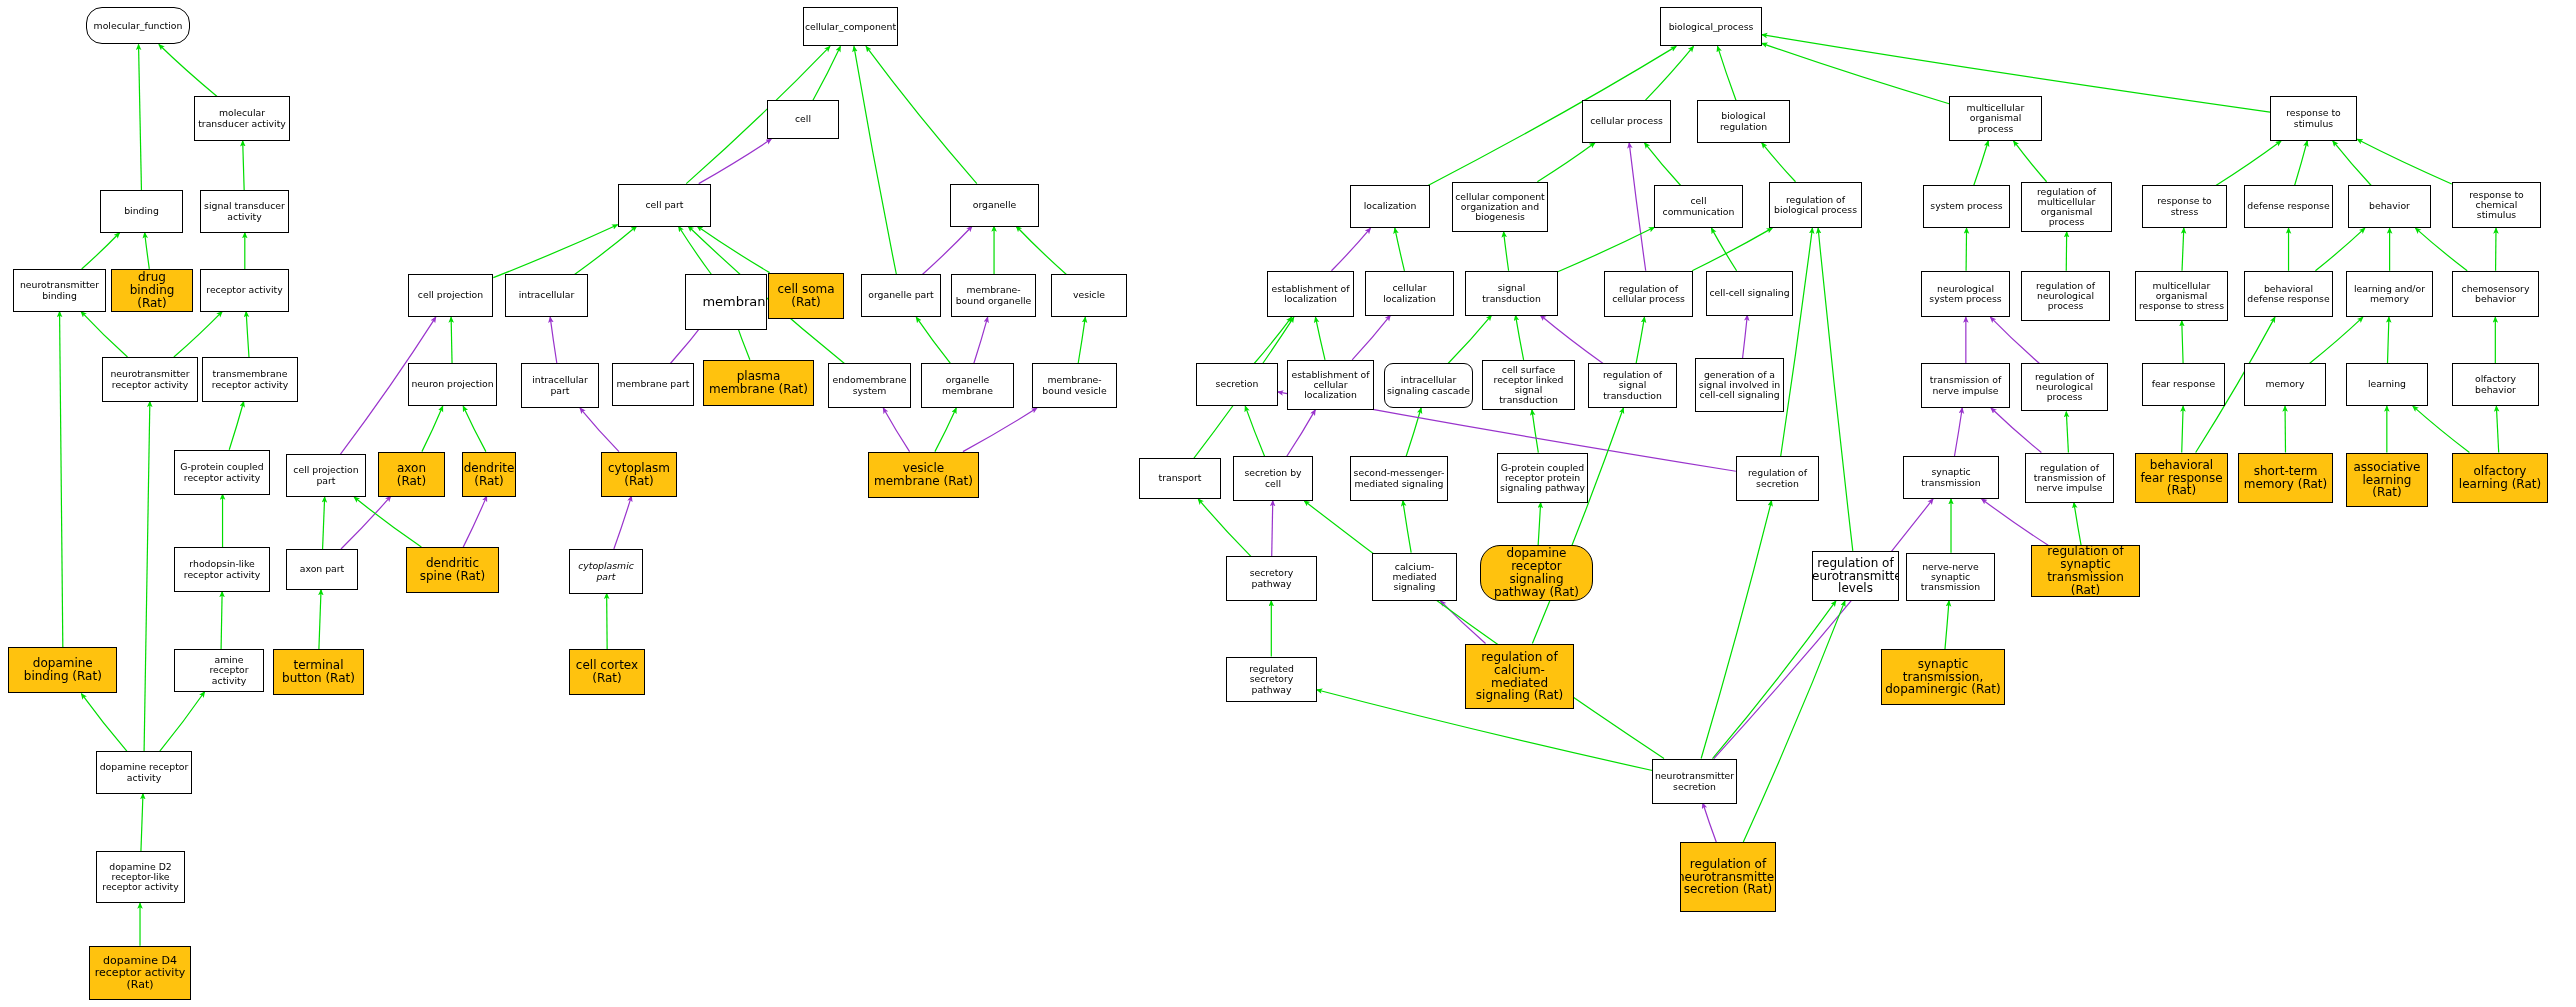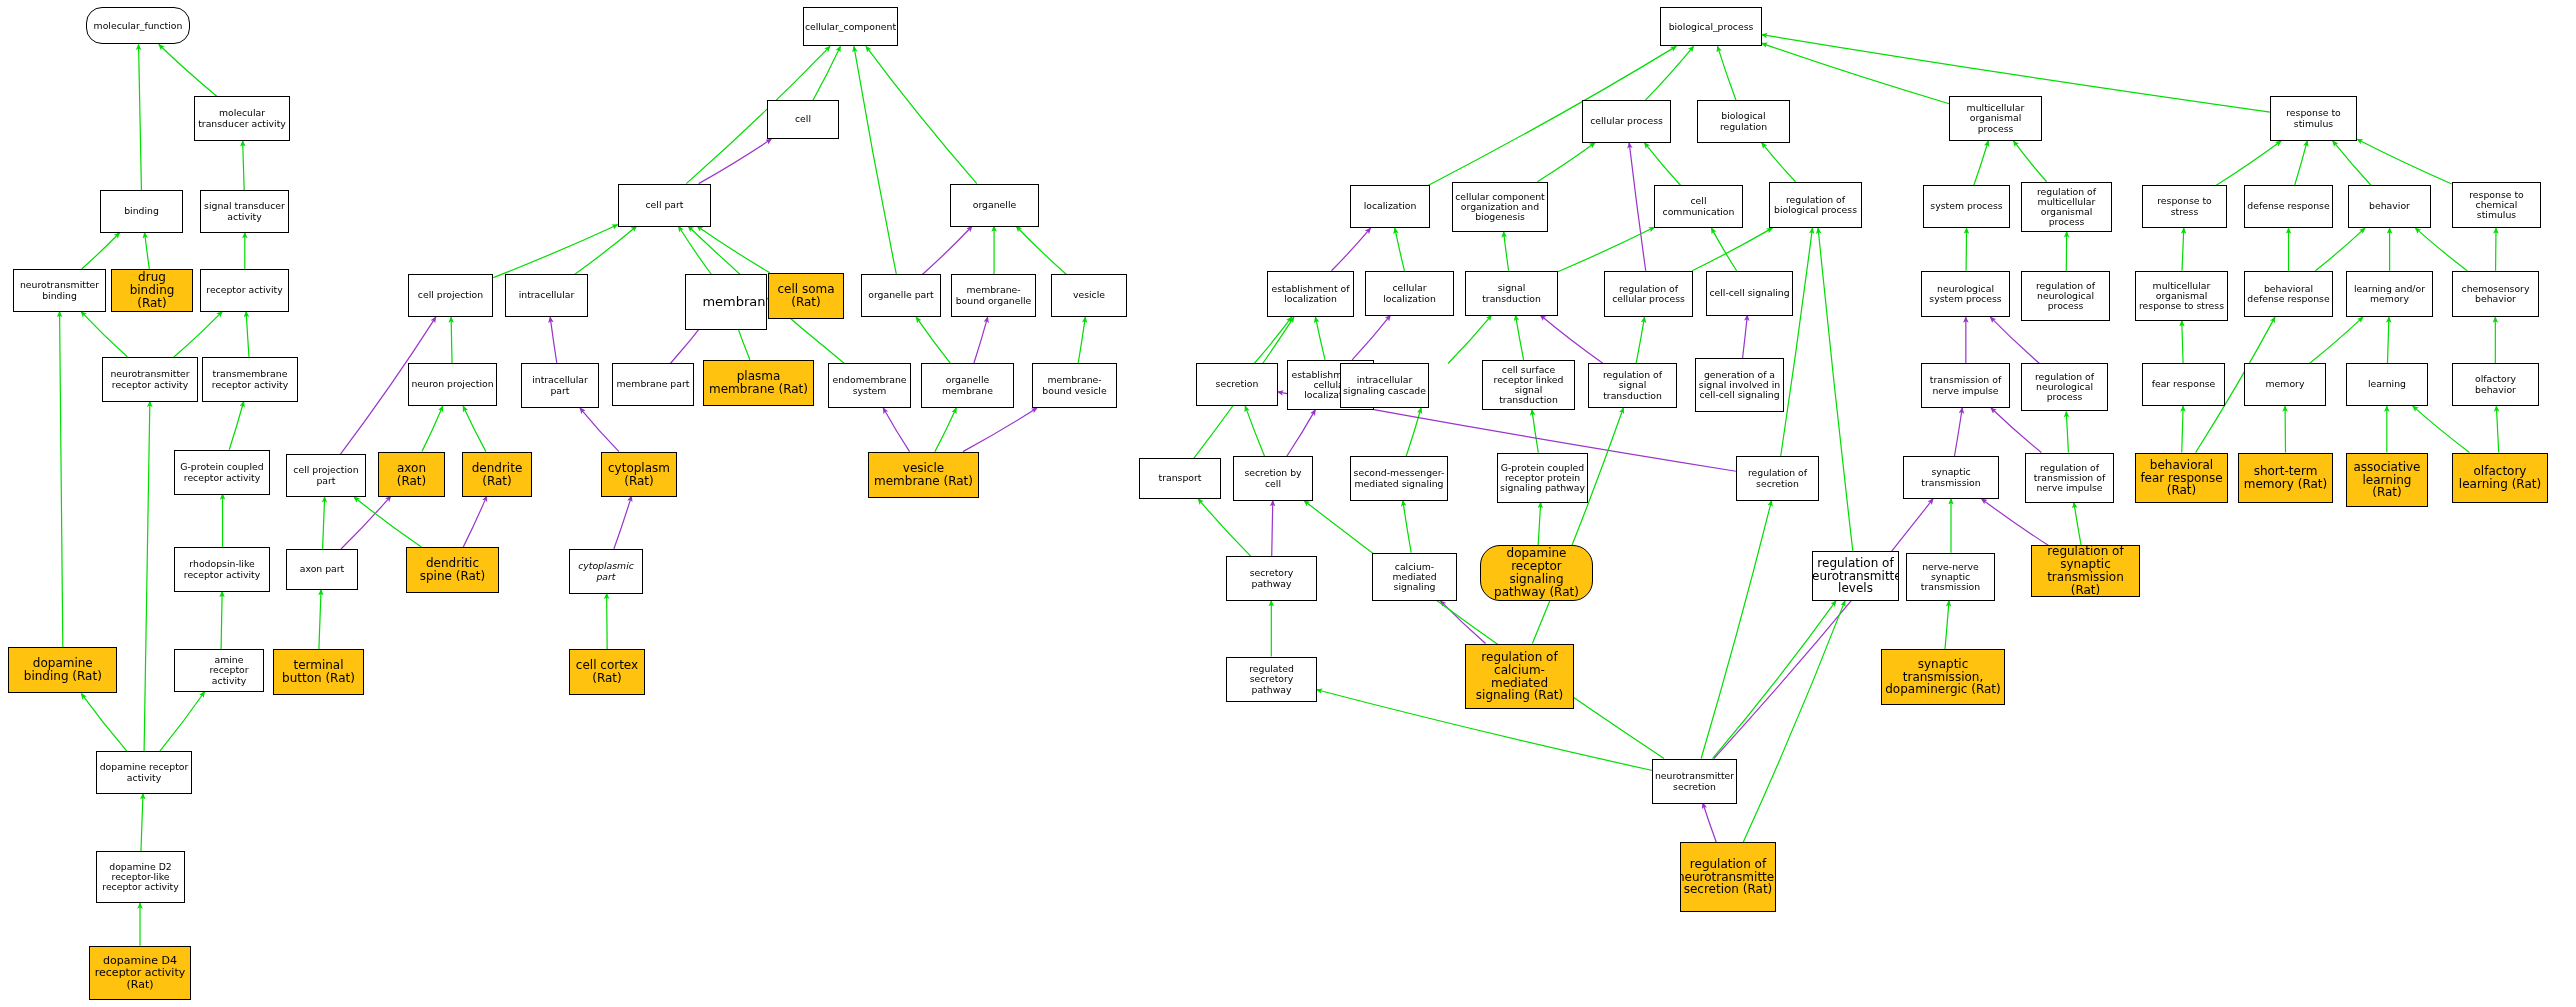--- a/index.html
+++ b/index.html
@@ -258,21 +258,21 @@
       </div>
       <div class="node" style="left: 1032px; top: 363px; width: 85px; height: 45px; font-size: 9.3px;">
         <span>membrane-bound vesicle</span>
       </div>
       <div class="node" style="left: 286px; top: 454px; width: 80px; height: 43px; font-size: 9.3px;">
         <span>cell projection part</span>
       </div>
       <div class="node hi" style="left: 378px; top: 452px; width: 67px; height: 45px; font-size: 12px;">
         <span>axon (Rat)</span>
       </div>
-      <div class="node hi" style="left: 462px; top: 452px; width: 70px; height: 45px; font-size: 12px;">
+      <div class="node hi" style="left: 462px; top: 452px; width: 54px; height: 45px; font-size: 12px;">
         <span>dendrite (Rat)</span>
       </div>
       <div class="node hi" style="left: 601px; top: 452px; width: 76px; height: 45px; font-size: 12px;">
         <span>cytoplasm (Rat)</span>
       </div>
       <div class="node hi" style="left: 868px; top: 452px; width: 111px; height: 46px; font-size: 12px;">
         <span>vesicle membrane (Rat)</span>
       </div>
       <div class="node" style="left: 286px; top: 549px; width: 72px; height: 41px; font-size: 9.3px;">
         <span>axon part</span>
@@ -366,21 +366,21 @@
       </div>
       <div class="node" style="left: 2452px; top: 271px; width: 87px; height: 46px; font-size: 9.3px;">
         <span>chemosensory behavior</span>
       </div>
       <div class="node" style="left: 1196px; top: 363px; width: 82px; height: 43px; font-size: 9.3px;">
         <span>secretion</span>
       </div>
       <div class="node" style="left: 1287px; top: 360px; width: 87px; height: 50px; font-size: 9.3px;">
         <span>establishment of cellular localization</span>
       </div>
-      <div class="node" style="left: 1340px; top: 363px; width: 89px; height: 45px; font-size: 9.3px;">
+      <div class="node" style="left: 1384px; top: 363px; width: 89px; height: 45px; font-size: 9.3px; border-radius: 9px;">
         <span>intracellular signaling cascade</span>
       </div>
       <div class="node" style="left: 1482px; top: 360px; width: 93px; height: 50px; font-size: 9.3px;">
         <span>cell surface receptor linked signal transduction</span>
       </div>
       <div class="node" style="left: 1588px; top: 363px; width: 89px; height: 45px; font-size: 9.3px;">
         <span>regulation of signal transduction</span>
       </div>
       <div class="node" style="left: 1695px; top: 358px; width: 89px; height: 54px; font-size: 9.3px;">
         <span>generation of a signal involved in cell-cell signaling</span>

